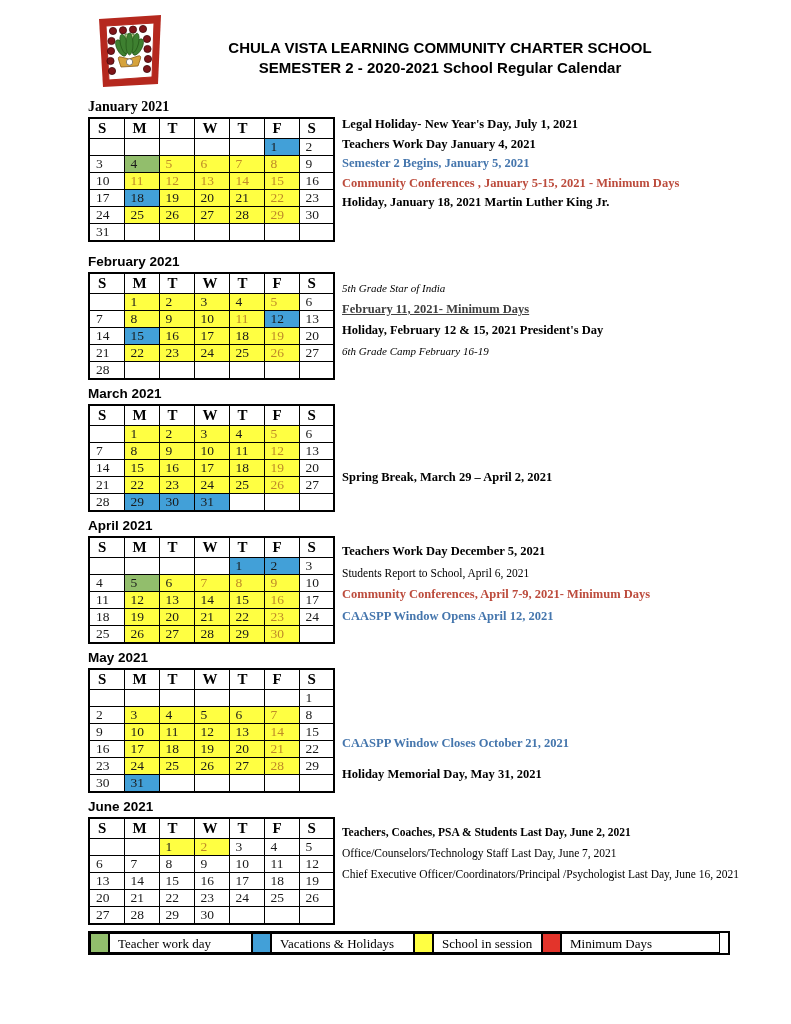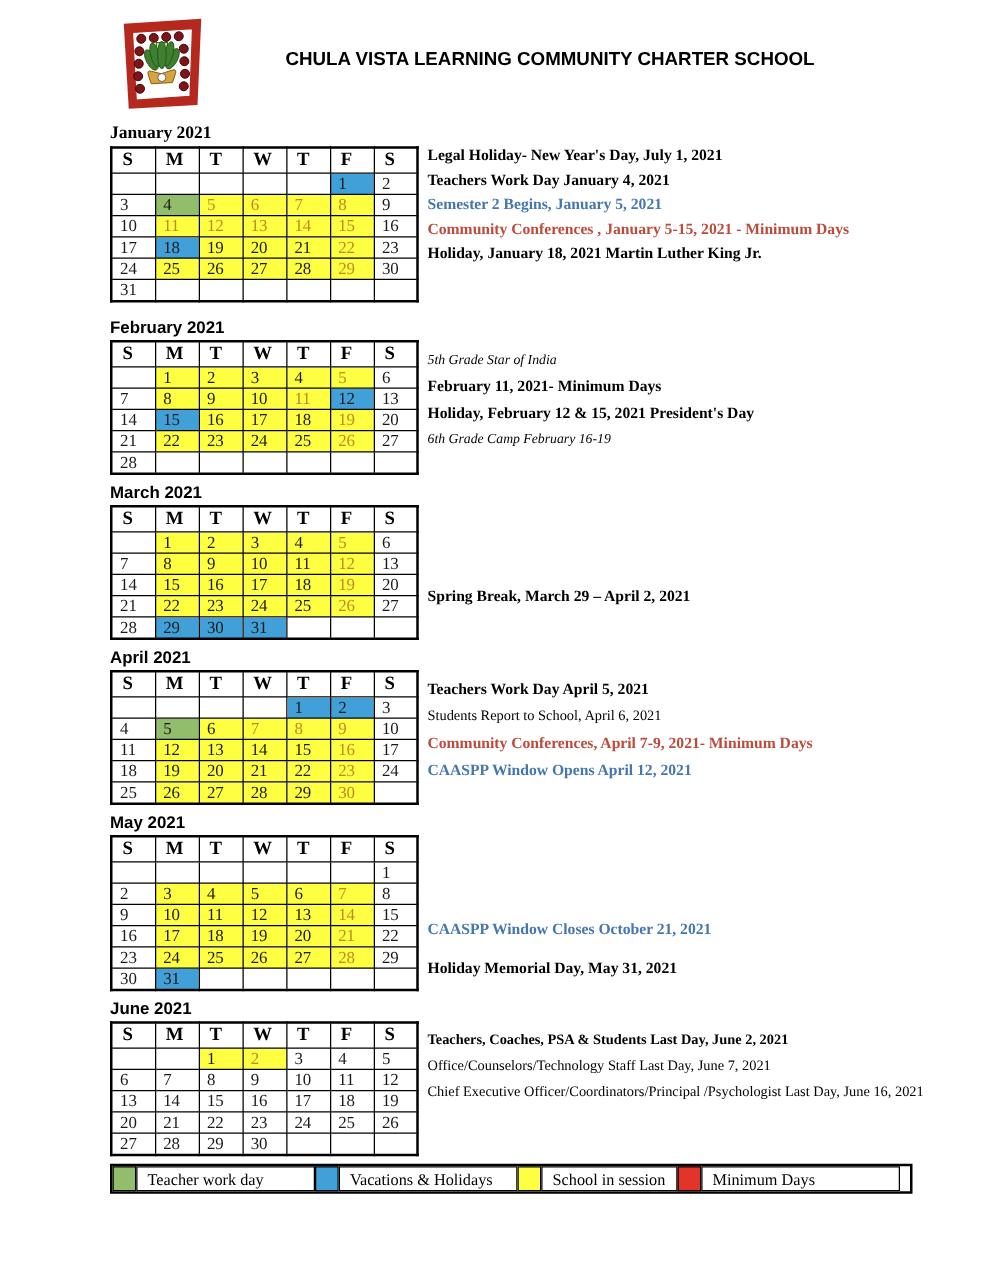--- a/index.html
+++ b/index.html
@@ -74,20 +74,21 @@
       <ellipse cx="27" cy="30" rx="3.5" ry="10" transform="rotate(-14 27 30)"></ellipse>
       <ellipse cx="38" cy="29" rx="3.5" ry="10" transform="rotate(14 38 29)"></ellipse>
       <ellipse cx="32.5" cy="30" rx="3.5" ry="11"></ellipse>
     </g>
     <path d="M22 47 Q20 42 24 43 L32 45 L41 42 Q45 41 43 46 L41 52 L24 53 Z" fill="#D6A33C" stroke="#8A5A14" stroke-width="0.8"></path>
     <circle cx="32.5" cy="48" r="3.2" fill="#FFFFFF" stroke="#555555" stroke-width="0.7"></circle>
   </svg>
 
   <div class="titles">
     <div>CHULA VISTA LEARNING COMMUNITY CHARTER SCHOOL</div>
+    <div>SEMESTER 2 - 2020-2021 School Regular Calendar</div>
   </div>
 
   <div id="months">
       <div class="month month-0">
         <div class="month-title">January 2021</div>
         <table class="cal">
           <thead>
             <tr>
               <th>S</th>
               <th>M</th>
@@ -220,21 +221,21 @@
               <td style="background: rgb(255, 255, 255); color: rgb(26, 26, 26);"></td>
               <td style="background: rgb(255, 255, 255); color: rgb(26, 26, 26);"></td>
               <td style="background: rgb(255, 255, 255); color: rgb(26, 26, 26);"></td>
               <td style="background: rgb(255, 255, 255); color: rgb(26, 26, 26);"></td>
               <td style="background: rgb(255, 255, 255); color: rgb(26, 26, 26);"></td>
             </tr>
           </tbody>
         </table>
         <div class="notes">
           <div class="note italic"><span style="color: rgb(0, 0, 0);">5th Grade Star of India</span></div>
-          <div class="note bold"><span style="color: #000000;">February 11, 2021- Minimum Days</span></div>
+          <div class="note bold"><span style="color: #404040; text-decoration: underline;">February 11, 2021- Minimum Days</span></div>
           <div class="note bold"><span style="color: rgb(0, 0, 0);">Holiday, February 12 &amp; 15, 2021 President's Day</span></div>
           <div class="note italic"><span style="color: rgb(0, 0, 0);">6th Grade Camp February 16-19</span></div>
         </div>
       </div>
       <div class="month month-2">
         <div class="month-title">March 2021</div>
         <table class="cal">
           <thead>
             <tr>
               <th>S</th>
@@ -354,21 +355,21 @@
               <td style="background: rgb(255, 255, 66); color: rgb(26, 26, 26);">26</td>
               <td style="background: rgb(255, 255, 66); color: rgb(26, 26, 26);">27</td>
               <td style="background: rgb(255, 255, 66); color: rgb(26, 26, 26);">28</td>
               <td style="background: rgb(255, 255, 66); color: rgb(26, 26, 26);">29</td>
               <td style="background: rgb(255, 255, 66); color: rgb(190, 138, 40);">30</td>
               <td style="background: rgb(255, 255, 255); color: rgb(26, 26, 26);"></td>
             </tr>
           </tbody>
         </table>
         <div class="notes">
-          <div class="note bold"><span style="color: rgb(0, 0, 0);">Teachers Work Day April 5, 2021</span></div>
+          <div class="note bold"><span style="color: rgb(0, 0, 0);">Teachers Work Day December 5, 2021</span></div>
           <div class="note regular"><span style="color: rgb(0, 0, 0);">Students Report to School, April 6, 2021</span></div>
           <div class="note bold"><span style="color: rgb(188, 75, 60);">Community Conferences, April 7-9, 2021- Minimum Days</span></div>
           <div class="note bold"><span style="color: rgb(69, 118, 173);">CAASPP Window Opens April 12, 2021</span></div>
         </div>
       </div>
       <div class="month month-4">
         <div class="month-title">May 2021</div>
         <table class="cal">
           <thead>
             <tr>

